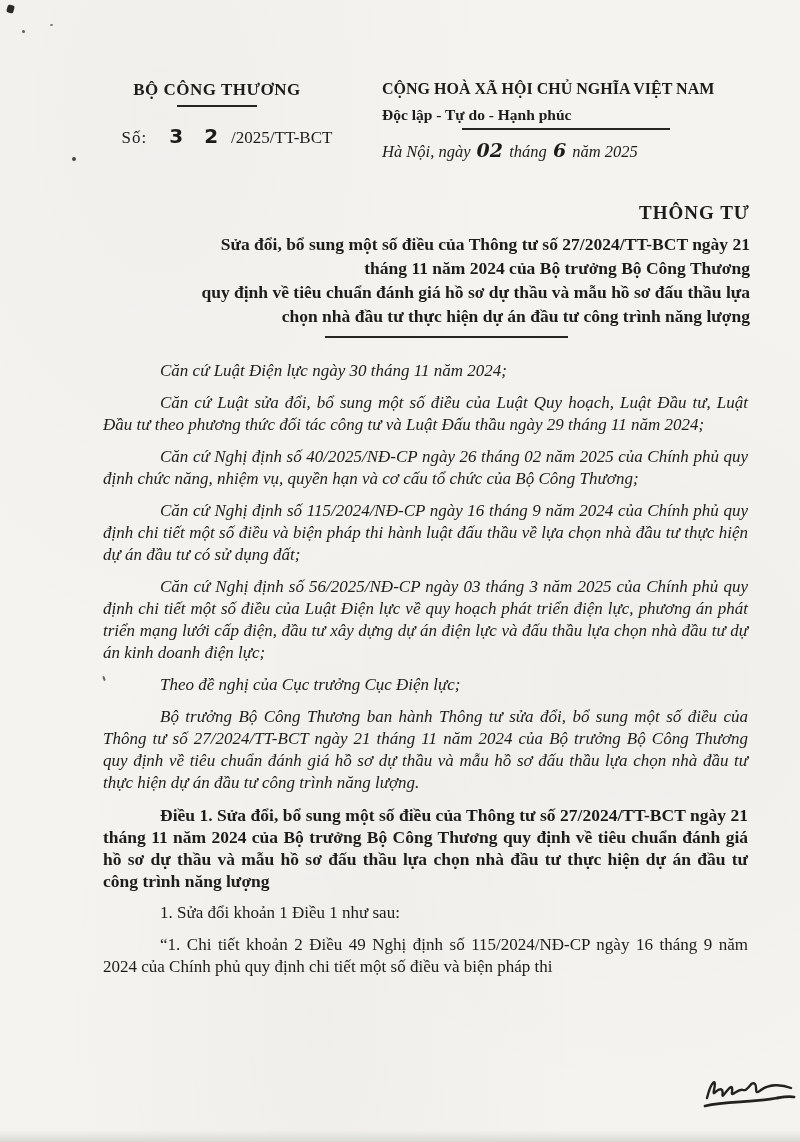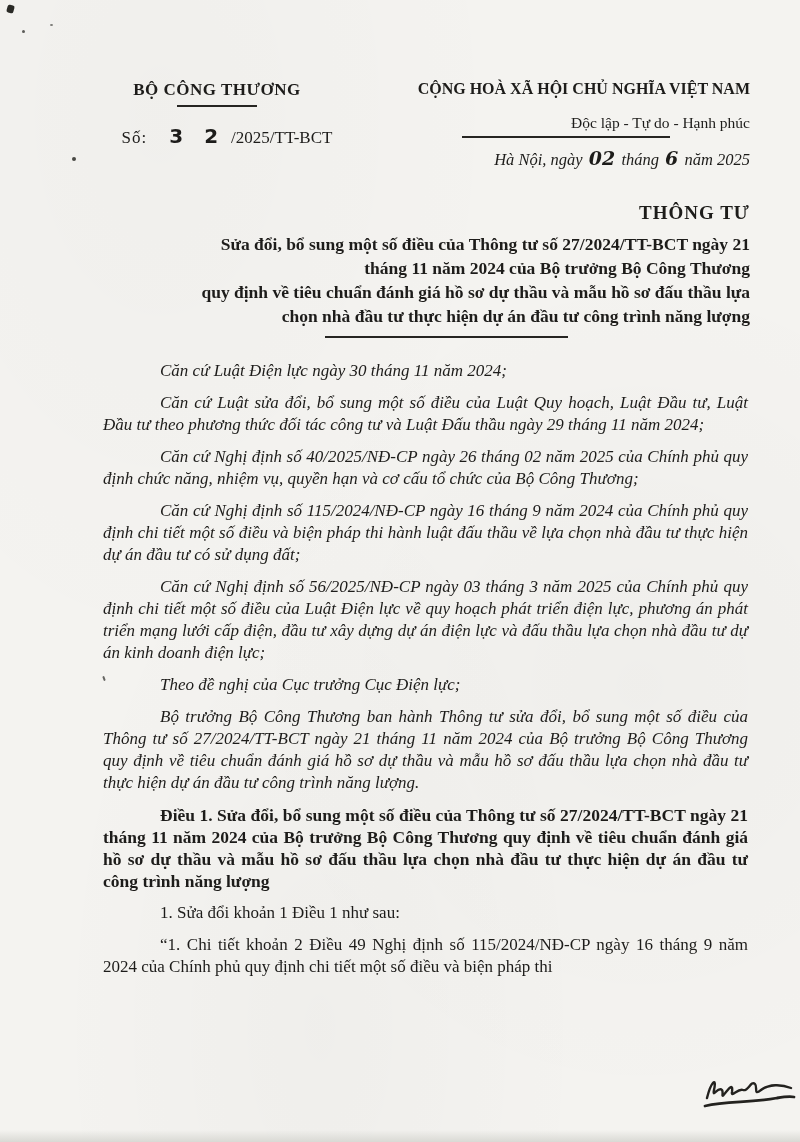--- a/index.html
+++ b/index.html
@@ -30,24 +30,24 @@
     margin-top:17px;text-align:center;padding-left:20px;font-size:17px;
     white-space:nowrap;
   }
   .doc-number .num-label{letter-spacing:1px;}
   .doc-number .num-value{
     font-family:"DejaVu Sans", sans-serif;font-weight:bold;font-size:20px;
     letter-spacing:7px;margin:0 6px 0 22px;
   }
   .doc-number .num-suffix{font-size:17px;}
   .hdr-right{
-    position:absolute;left:382px;top:80px;width:368px;text-align:right;
+    position:absolute;left:382px;top:80px;width:368px;text-align:left;
   }
   .national-title{font-weight:bold;font-size:16px;white-space:nowrap;}
-  .national-motto{font-weight:normal;font-size:15.5px;margin-top:16px;}
+  .national-motto{font-weight:bold;font-size:15.5px;margin-top:8px;}
   .motto-underline{width:208px;height:2px;background:#262522;margin:4px auto 0;}
   .place-date{font-style:italic;font-size:16.5px;margin-top:9px;white-space:nowrap;}
   .handwritten{
     font-family:"DejaVu Serif", serif;font-weight:bold;font-style:italic;
     font-size:19px;padding:0 2px;
   }
   
   .title-block{
     position:absolute;left:90px;top:202px;width:660px;text-align:right;
   }

